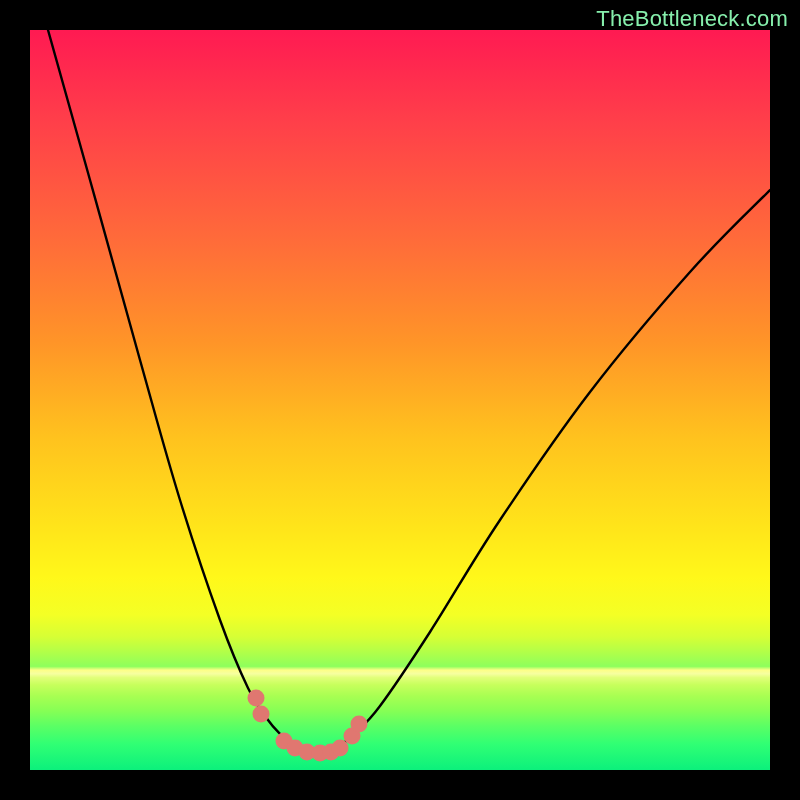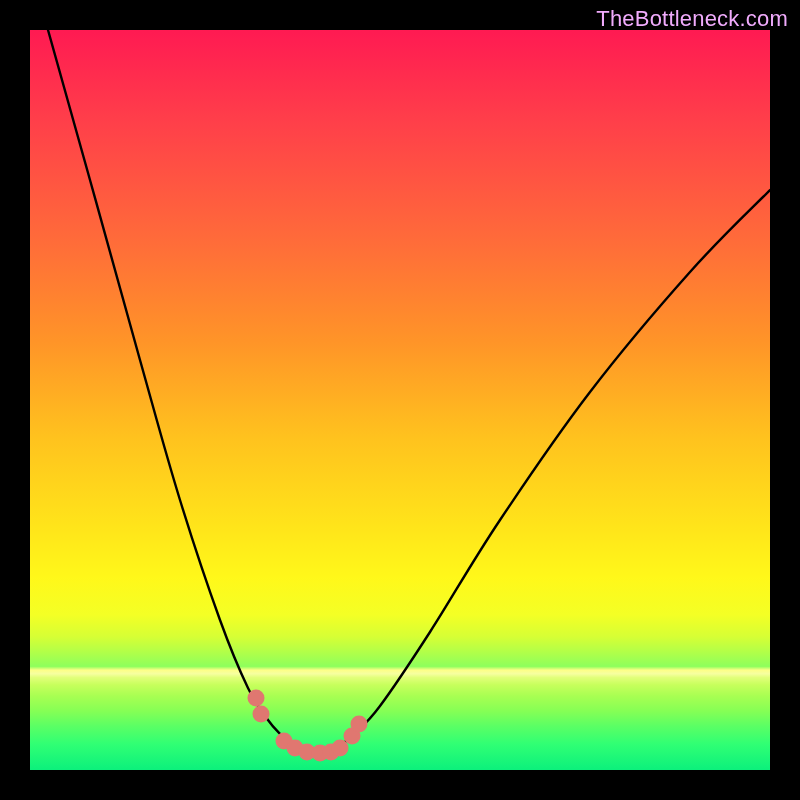--- a/index.html
+++ b/index.html
@@ -53,21 +53,21 @@
     position: absolute;
     left: 0;
     top: 0;
     width: 740px;
     height: 740px;
   }
   .watermark {
     position: absolute;
     top: 6px;
     right: 12px;
-    color: #f0abfc;
+    color: #86efac;
     font-size: 22px;
     letter-spacing: 0.2px;
     font-weight: 400;
     user-select: none;
   }
 </style>
 </head>
 <body>
 
 <div class="frame">

